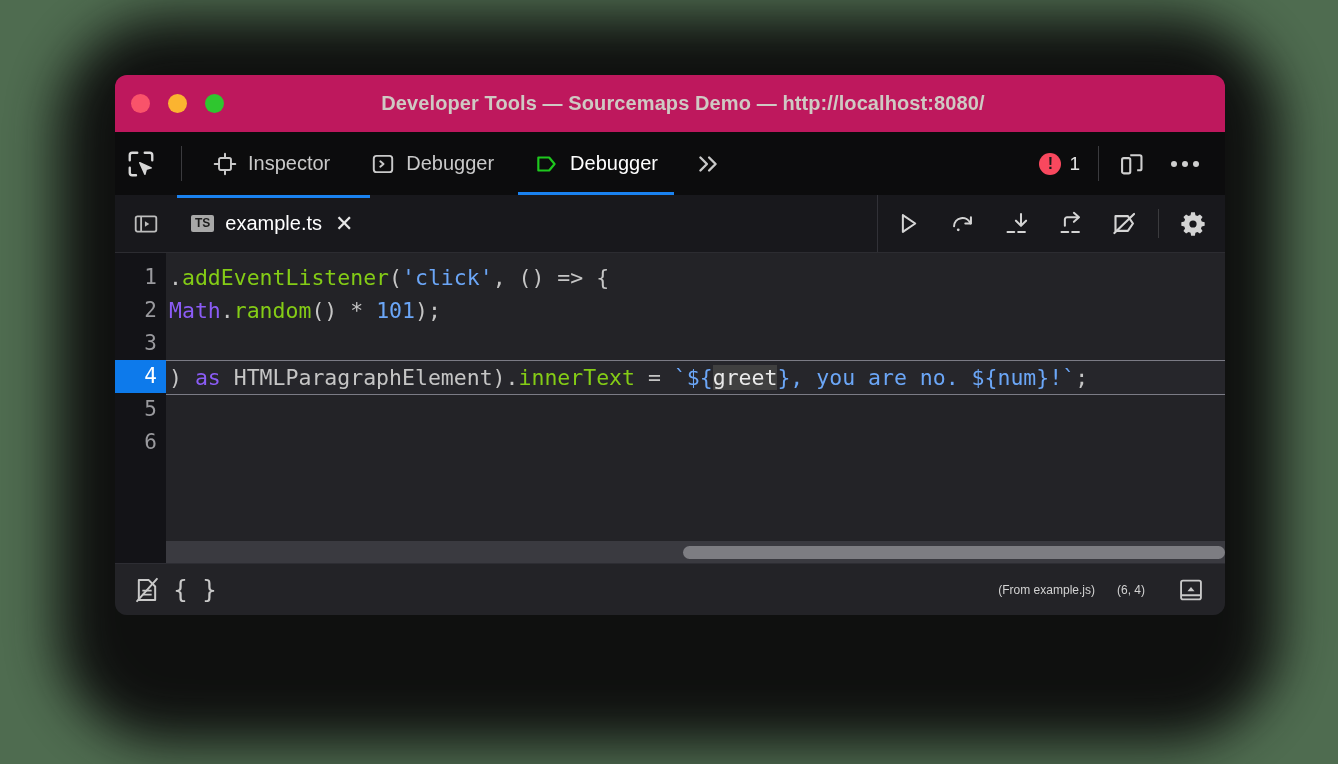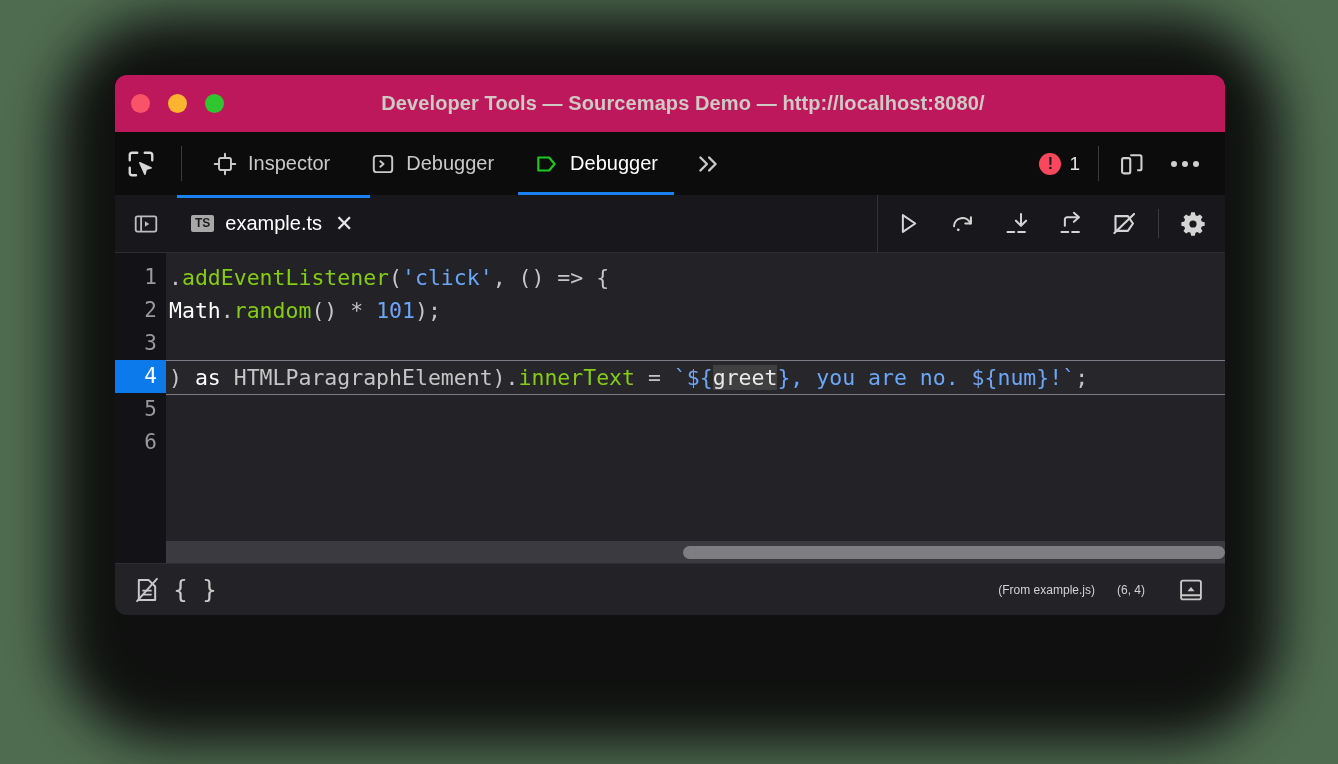--- a/index.html
+++ b/index.html
@@ -202,21 +202,21 @@
     color: #c8c8c8;
   }
   .cline.paused {
     border-top: 1px solid #7b7b85;
     border-bottom: 1px solid #7b7b85;
     background: #26262b;
     height: 35px; line-height: 33px;
   }
   .tok-green  { color: #84cc16; }
   .tok-blue   { color: #6ba6f7; }
-  .tok-pink   { color: #ffffff; }
+  .tok-pink   { color: #8b5cf6; }
   .tok-gray   { color: #c5c5c5; }
   .tok-sel    { background: #404040; color: #eaeaea; }
 
   
   .tooltip {
     position: absolute;
     left: 670px; top: 30px;
     background: #1f1f24;
     border: 2px solid #d0d0d0;
     padding: 10px 18px;

